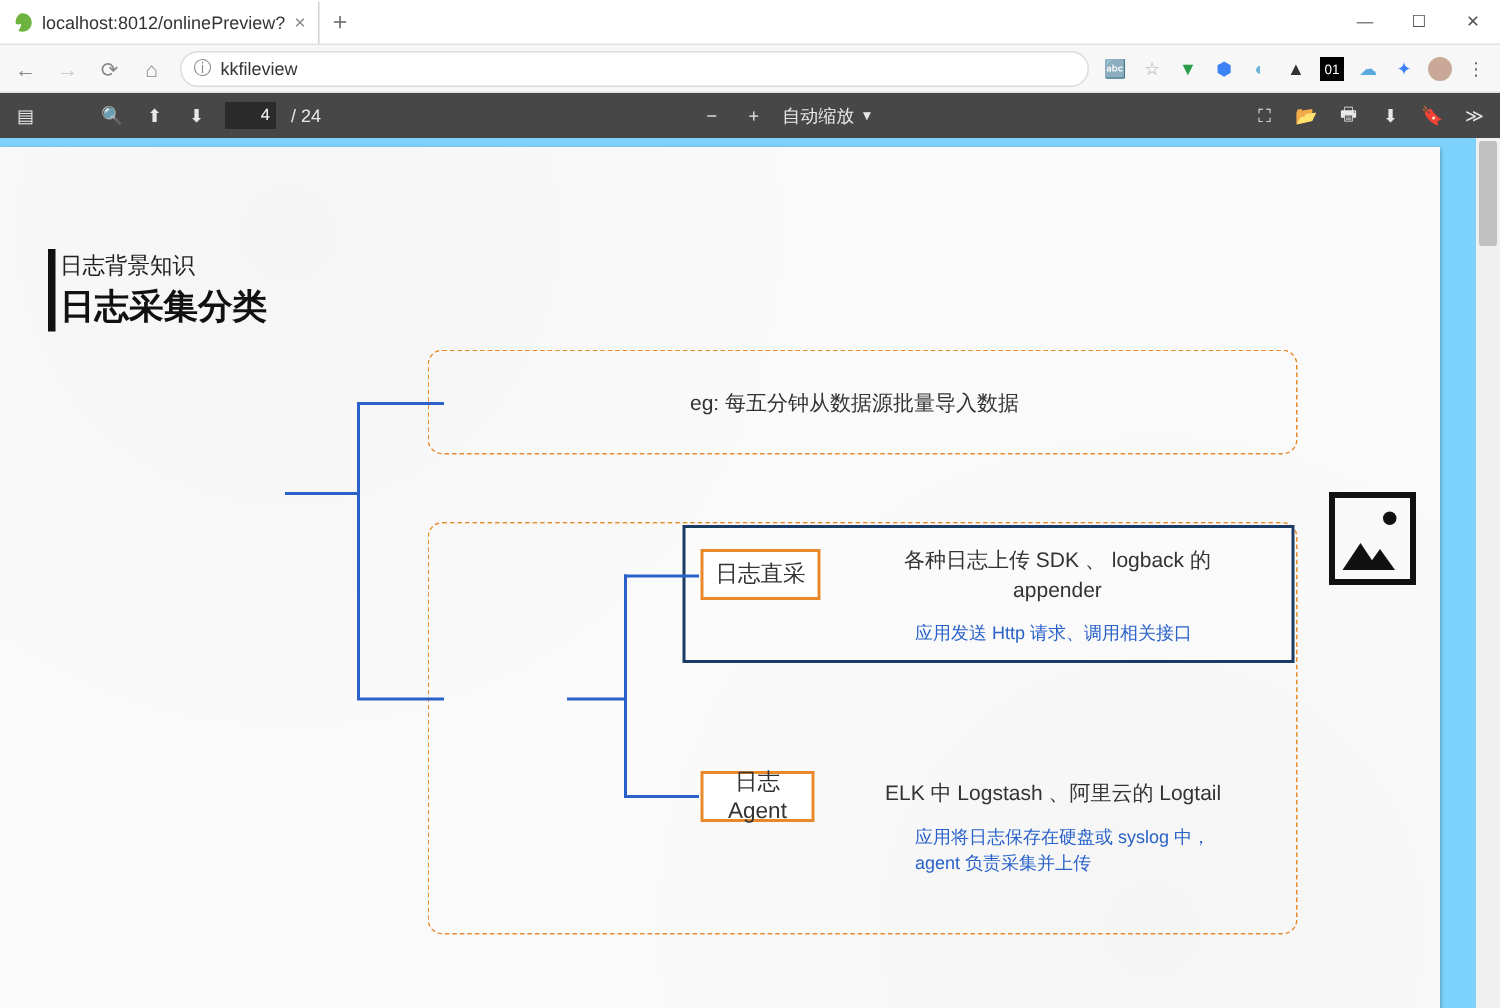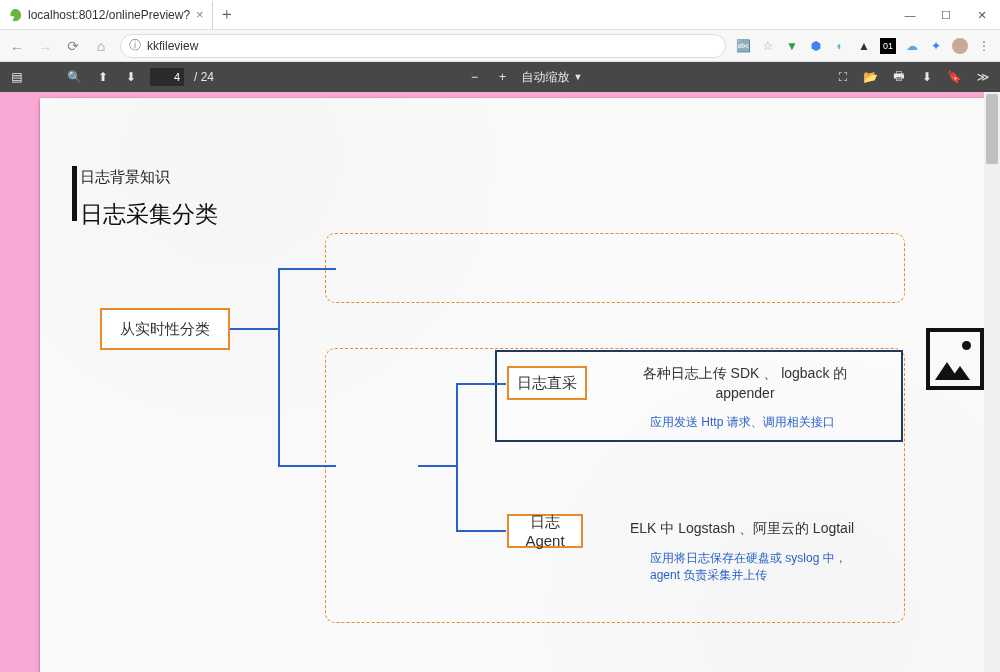--- a/index.html
+++ b/index.html
@@ -1,18 +1,18 @@
 <!DOCTYPE html>
 <html><head>
 <meta charset="utf-8">
 <style>
 * { box-sizing: border-box; margin: 0; padding: 0; }
 body { font-family: "Microsoft YaHei", sans-serif; width: 1000px; height: 672px; overflow: hidden; background: #fff; }
 
-.titlebar { height: 30px; background: #fff; display: flex; align-items: flex-start; border-bottom: 1px solid #e0e0e0; position: relative; }
+.titlebar { height: 30px; background: #fff; display: flex; align-items: center; border-bottom: 1px solid #e0e0e0; position: relative; }
 .tabbar { display: flex; align-items: center; height: 100%; }
 .tab { display: flex; align-items: center; height: 28px; padding: 0 8px; border-right: 1px solid #d0d0d0; font-size: 12px; color: #333; gap: 6px; min-width: 180px; }
 .tab .favicon { width: 14px; height: 14px; }
 .tab .tabclose { font-size: 13px; color: #888; cursor: pointer; margin-left: auto; }
 .newtab { width: 28px; height: 28px; display: flex; align-items: center; justify-content: center; font-size: 16px; color: #666; }
 .winbtns { margin-left: auto; display: flex; }
 .winbtn { width: 36px; height: 30px; display: flex; align-items: center; justify-content: center; font-size: 11px; color: #555; }
 
 .addrbar { height: 32px; background: #f7f7f7; display: flex; align-items: center; padding: 0 8px; gap: 10px; border-bottom: 1px solid #e0e0e0; }
 .navbtn { width: 18px; height: 18px; display: flex; align-items: center; justify-content: center; color: #888; font-size: 14px; }
@@ -21,30 +21,30 @@
 .url-rest { color: #888; }
 .exticons { display: flex; gap: 8px; align-items: center; }
 .exticon { width: 16px; height: 16px; display: flex; align-items: center; justify-content: center; font-size: 12px; }
 
 .pdfbar { height: 30px; background: #474747; display: flex; align-items: center; padding: 0 8px; gap: 10px; color: #e8e8e8; font-size: 12px; }
 .pdficon { width: 18px; height: 18px; display: flex; align-items: center; justify-content: center; color: #e8e8e8; }
 .pageinput { width: 34px; height: 18px; background: #2b2b2b; color: #fff; border: none; text-align: right; font-size: 11px; padding-right: 4px; }
 .pdfspacer { flex: 1; }
 .zoomsel { display: flex; align-items: center; gap: 4px; font-size: 12px; }
 
-.viewer { height: 580px; background: #f9a8d4; overflow: hidden; position: relative; display: flex; justify-content: flex-end; }
+.viewer { height: 580px; background: #7dd3fc; overflow: hidden; position: relative; display: flex; justify-content: flex-start; }
 .scrollbar-v { position: absolute; right: 0; top: 0; width: 16px; height: 100%; background: #f0f0f0; }
 .thumb-v { position: absolute; right: 2px; top: 2px; width: 12px; height: 70px; background: #c0c0c0; border-radius: 2px; }
 .page { width: 960px; background: #fafafa; margin-top: 6px; height: 100%; position: relative; box-shadow: 0 1px 3px rgba(0,0,0,.4); }
 .page::before { content: ""; position: absolute; inset: 0; background: radial-gradient(circle at 20% 10%, rgba(0,0,0,.02), transparent 40%), radial-gradient(circle at 80% 90%, rgba(0,0,0,.02), transparent 40%); }
 
 .slide-header { position: absolute; left: 40px; top: 70px; }
 .slide-header .bar { width: 5px; height: 55px; background: #111; position: absolute; left: -8px; top: -2px; }
 .subtitle { font-size: 15px; color: #222; font-weight: 400; }
-.maintitle { font-size: 23px; color: #111; font-weight: 400; margin-top: 12px; }
+.maintitle { font-size: 23px; color: #111; font-weight: 700; margin-top: 2px; }
 
 .dashbox { position: absolute; border: 1.5px dashed #E88A2C; border-radius: 10px; }
 .solidbox { position: absolute; border: 2px solid #E88A2C; background: #fff; display: flex; align-items: center; justify-content: center; font-size: 15px; color: #333; text-align: center; line-height: 1.3; }
 .navybox { position: absolute; border: 2px solid #1b3a64; background: rgba(255,255,255,.3); }
 .txt { position: absolute; font-size: 14px; color: #333; }
 .txtblue { color: #2a62c9; font-size: 12px; }
 .conn { position: absolute; background: #2a62c9; }
 .imgplaceholder { position: absolute; border: 4px solid #111; width: 58px; height: 62px; right: 16px; top: 230px; }
 .imgplaceholder .dot { position: absolute; width: 9px; height: 9px; border-radius: 50%; background: #111; top: 9px; right: 9px; }
 .imgplaceholder .mtn { position: absolute; bottom: 6px; left: 5px; width: 0; height: 0; border-left: 12px solid transparent; border-right: 12px solid transparent; border-bottom: 18px solid #111; }
@@ -121,23 +121,23 @@
 
 <div class="viewer">
   <div class="page">
 
     <div class="slide-header">
       <div class="bar"></div>
       <div class="subtitle">日志背景知识</div>
       <div class="maintitle">日志采集分类</div>
     </div>
 
-    <div class="solidbox" style="left:60px;top:210px;width:130px;height:42px">从实时性分类</div>
 
     <div class="dashbox" style="left:285px;top:135px;width:580px;height:70px"></div>
+    <div class="txt" style="left:460px;top:162px">eg: 每五分钟从数据源批量导入数据</div>
 
     <div class="dashbox" style="left:285px;top:250px;width:580px;height:275px"></div>
 
     <div class="navybox" style="left:455px;top:252px;width:408px;height:92px"></div>
     <div class="solidbox" style="left:467px;top:268px;width:80px;height:34px">日志直采</div>
     <div class="txt txtblue" style="left:610px;top:316px">应用发送 Http 请求、调用相关接口</div>
     <div class="txt" style="left:575px;top:266px;width:260px;text-align:center;line-height:1.4">各种日志上传 SDK 、 logback 的 appender</div>
 
     <div class="solidbox" style="left:467px;top:416px;width:76px;height:34px">日志 Agent</div>
     <div class="txt" style="left:590px;top:422px">ELK 中 Logstash 、阿里云的 Logtail</div>

